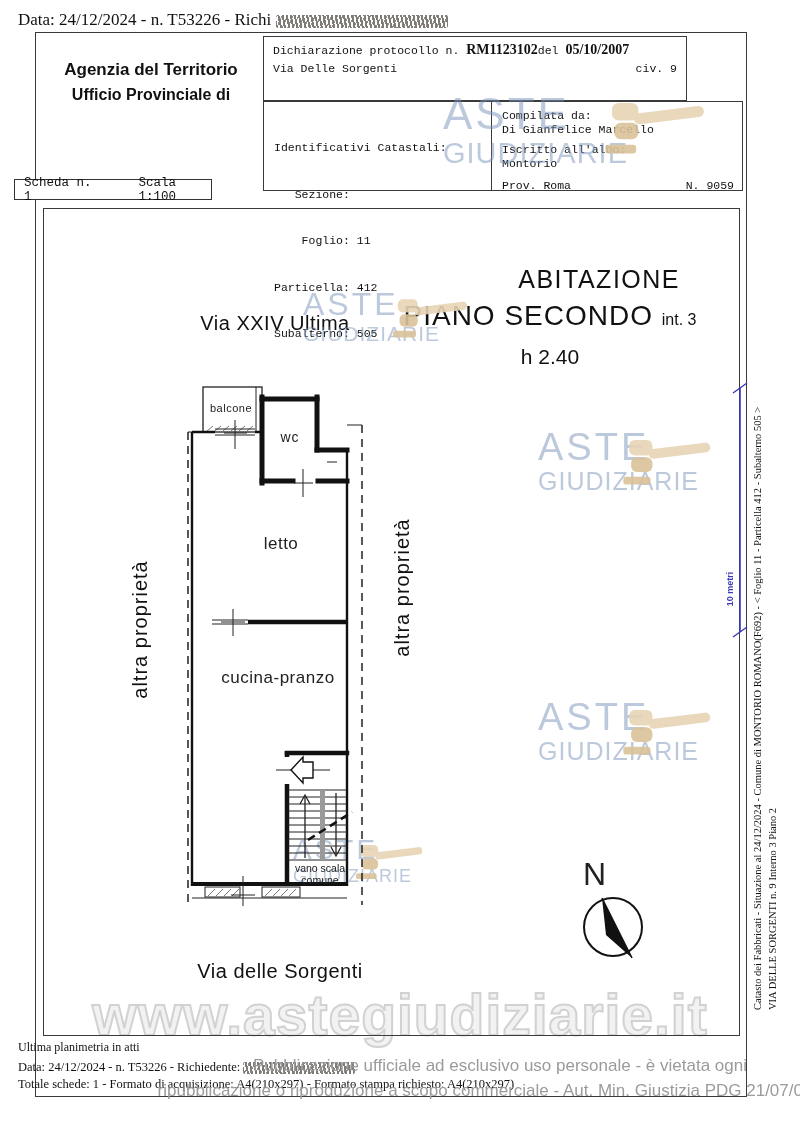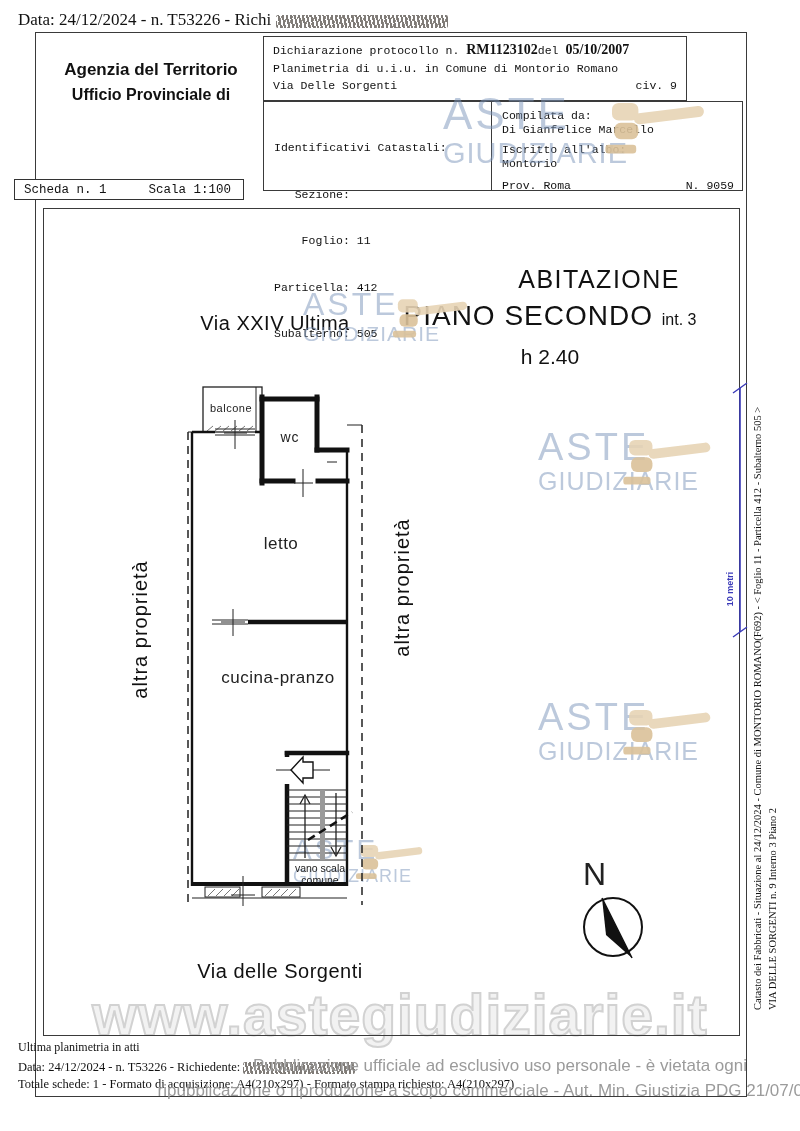--- a/index.html
+++ b/index.html
@@ -36,21 +36,21 @@
 
   
   .cad-box { left:263px; top:101px; width:480px; height:90px; border:1px solid #3a3a3a; }
   .cad-divider { position:absolute; left:227px; top:0; width:1px; height:100%; background:#3a3a3a; }
   .cad-left { position:absolute; left:10px; top:7px; font-size:11.5px; line-height:15.5px; white-space:pre; }
   .cad-right { position:absolute; left:238px; top:7px; right:8px; font-size:11.5px; line-height:13.5px; }
   .cad-right .gap { height:7px; }
   .cad-bottom { display:flex; justify-content:space-between; margin-top:9px; }
 
   
-  .scheda { left:14px; top:179px; width:230px; height:21px; border:1px solid #333;
+  .scheda { left:14px; top:179px; width:198px; height:21px; border:1px solid #333;
     background:#fff; display:flex; align-items:center; font-size:12.5px; }
   .scheda .s1 { padding-left:9px; }
   .scheda .s2 { margin-left:42px; }
 
   
   .street-top { left:160px; top:312px; width:230px; text-align:center; font-size:20px; letter-spacing:0.5px; }
   .street-bottom { left:165px; top:960px; width:230px; text-align:center; font-size:20px; letter-spacing:0.5px; }
   .title-1 { left:420px; top:265px; width:260px; text-align:right; font-size:25px; letter-spacing:1.5px; font-weight:500; }
   .title-2 { left:400px; top:300px; width:300px; text-align:center; font-size:28px; letter-spacing:1px; font-weight:500; white-space:nowrap; }
   .title-2 .suffix { font-size:16px; font-weight:400; letter-spacing:0; }
@@ -167,21 +167,20 @@
   <div class="a1">Agenzia del Territorio</div>
   <div class="a3">Ufficio Provinciale di</div>
 </div>
 
 <div class="abs decl-box mono">
   <div class="decl-row">
     <span>Dichiarazione protocollo n.</span>
     <span class="decl-strong">RM1123102</span><span>del</span>
     <span class="decl-strong">05/10/2007</span>
   </div>
-  <div class="decl-row">Planimetria di u.i.u. in Comune di Montorio Romano</div>
   <div class="decl-row decl-row3">
     <span>Via Delle Sorgenti</span>
     <span>civ. 9</span>
   </div>
 </div>
 
 <div class="abs cad-box">
   <div class="cad-divider"></div>
   <div class="cad-left mono">
     <div>Identificativi Catastali:</div>

